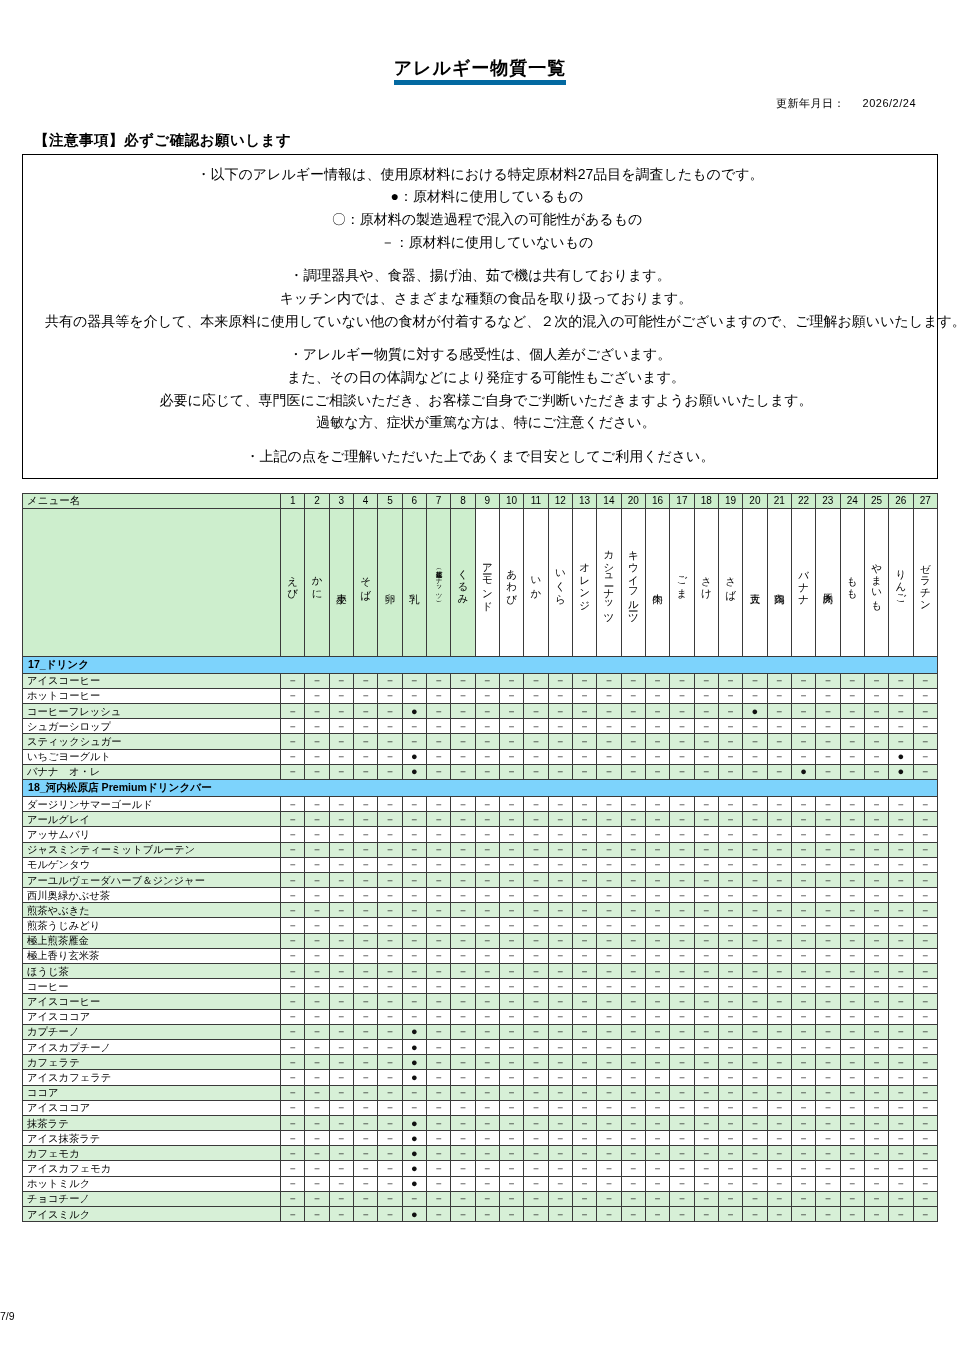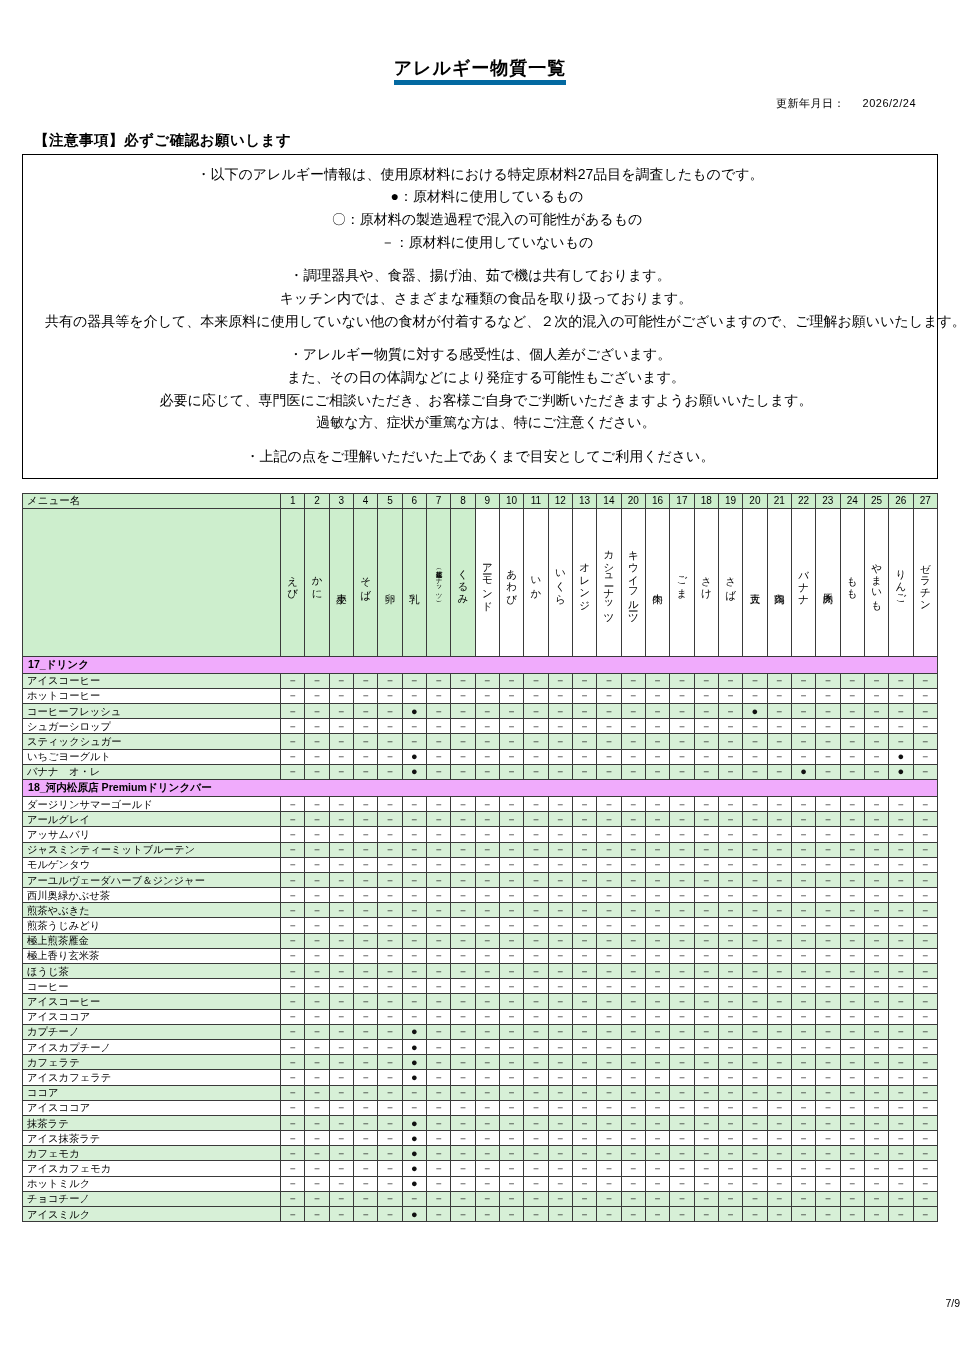--- a/index.html
+++ b/index.html
@@ -103,21 +103,21 @@
     margin: 0 auto;
     font-size: 10.5px;
     line-height: 1.05;
     letter-spacing: .5px;
     white-space: nowrap;
   }
   .vname.small { font-size: 6.6px; letter-spacing: 0; }
 
   
   tr.section-row td {
-    background: #f0abfc;
+    background: #7dd3fc;
     text-align: left;
     font-size: 10.6px;
     font-weight: bold;
     padding: 1px 0 1px 5px;
     height: 15px;
   }
 
   
   tr.data-row td { height: 15.2px; line-height: 13px; }
   tr.data-row td.menu-name {
@@ -131,22 +131,22 @@
   tr.data-row.odd  td { background: #d7f0d7; }
 
   .mk { font-size: 10px; line-height: 13px; display: block; }
   .mk.dash { font-size: 11px; color: #1a1a1a; }
   .mk.dot  { font-size: 11px; color: #111; }
 
   
   .page-footer {
     position: absolute;
     left: 0; right: 0;
-    bottom: 49px;
-    text-align: right;
+    bottom: 36px;
+    text-align: left;
     font-size: 10.5px;
   }
 </style>
 </head>
 <body>
 
 <div class="page">
 
   <div class="doc-title">
     <span>アレルギー物質一覧</span>

